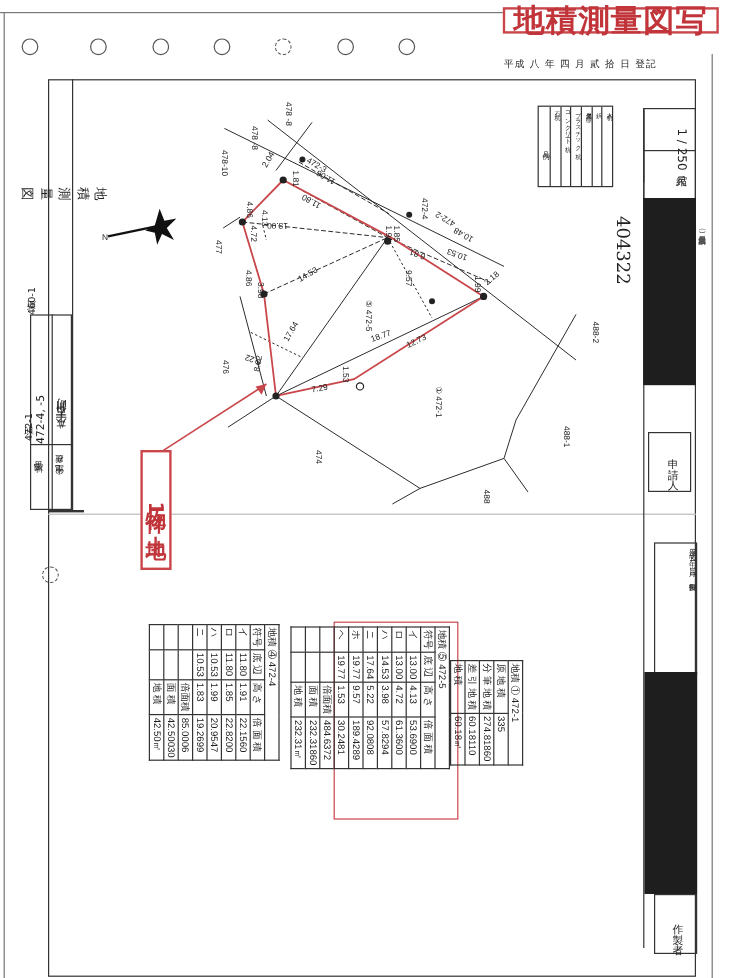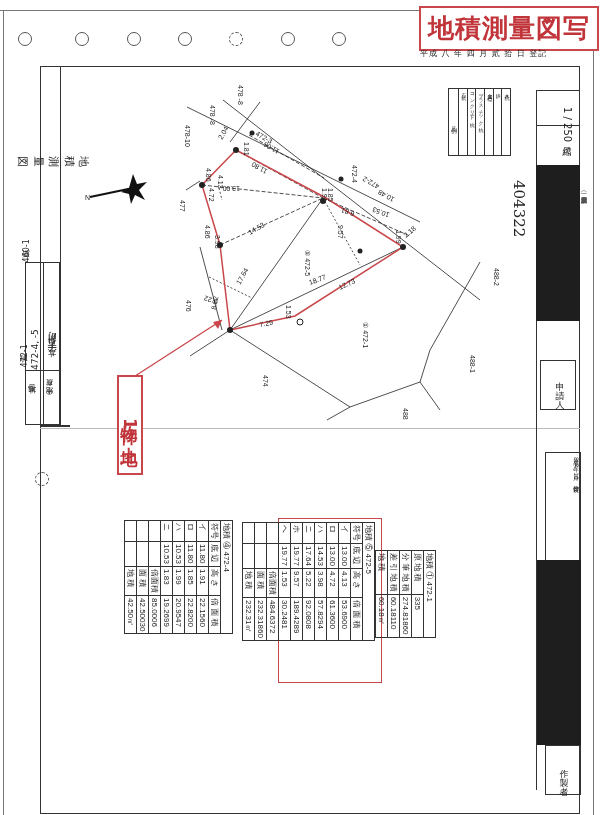--- a/index.html
+++ b/index.html
@@ -1,20 +1,20 @@
 <!DOCTYPE html>
 <html><head>
 <meta charset="utf-8">
 <style>
   * { box-sizing: border-box; margin: 0; padding: 0; }
   html, body { width: 609px; height: 815px; background: #ffffff; overflow: hidden; }
   body { position: relative; font-family: "DejaVu Sans", sans-serif; color: #222; }
   .abs { position: absolute; }
   .hole { position: absolute; width: 14px; height: 14px; border: 1.2px solid #555; border-radius: 50%; top: 32px; background: #fff; }
-  .stamp { position: absolute; left: 419px; top: 6px; width: 180px; height: 45px; border: 2px solid #c9474b; color: #c0343a; font-family: "DejaVu Serif", serif; font-size: 26px; font-weight: bold; display: flex; align-items: center; justify-content: center; letter-spacing: 1px; background: #fff; }
+  .stamp { position: absolute; left: 419px; top: 6px; width: 180px; height: 22px; border: 2px solid #c9474b; color: #c0343a; font-family: "DejaVu Serif", serif; font-size: 26px; font-weight: bold; display: flex; align-items: center; justify-content: center; letter-spacing: 1px; background: #fff; }
   .vert { writing-mode: vertical-rl; }
   .rot90 { transform: rotate(90deg); transform-origin: center center; }
   .frame { position: absolute; border: 1.2px solid #333; }
   .line { position: absolute; background: #333; }
   .label-box { position: absolute; border: 2px solid #c9474b; color: #c0343a; font-weight: bold; font-size: 17px; display: flex; align-items: center; justify-content: center; background: #fff; }
   .black-block { position: absolute; background: #1e1e1e; }
   table.area { border-collapse: collapse; font-family: "Liberation Sans", sans-serif; font-size: 8px; }
   table.area td { border: 1px solid #333; padding: 0 2px; height: 11px; white-space: nowrap; }
   .tbl-wrap { position: absolute; transform: rotate(90deg); transform-origin: top left; }
   .map-text { font-family: "Liberation Sans", sans-serif; font-size: 7px; fill: #222; }

